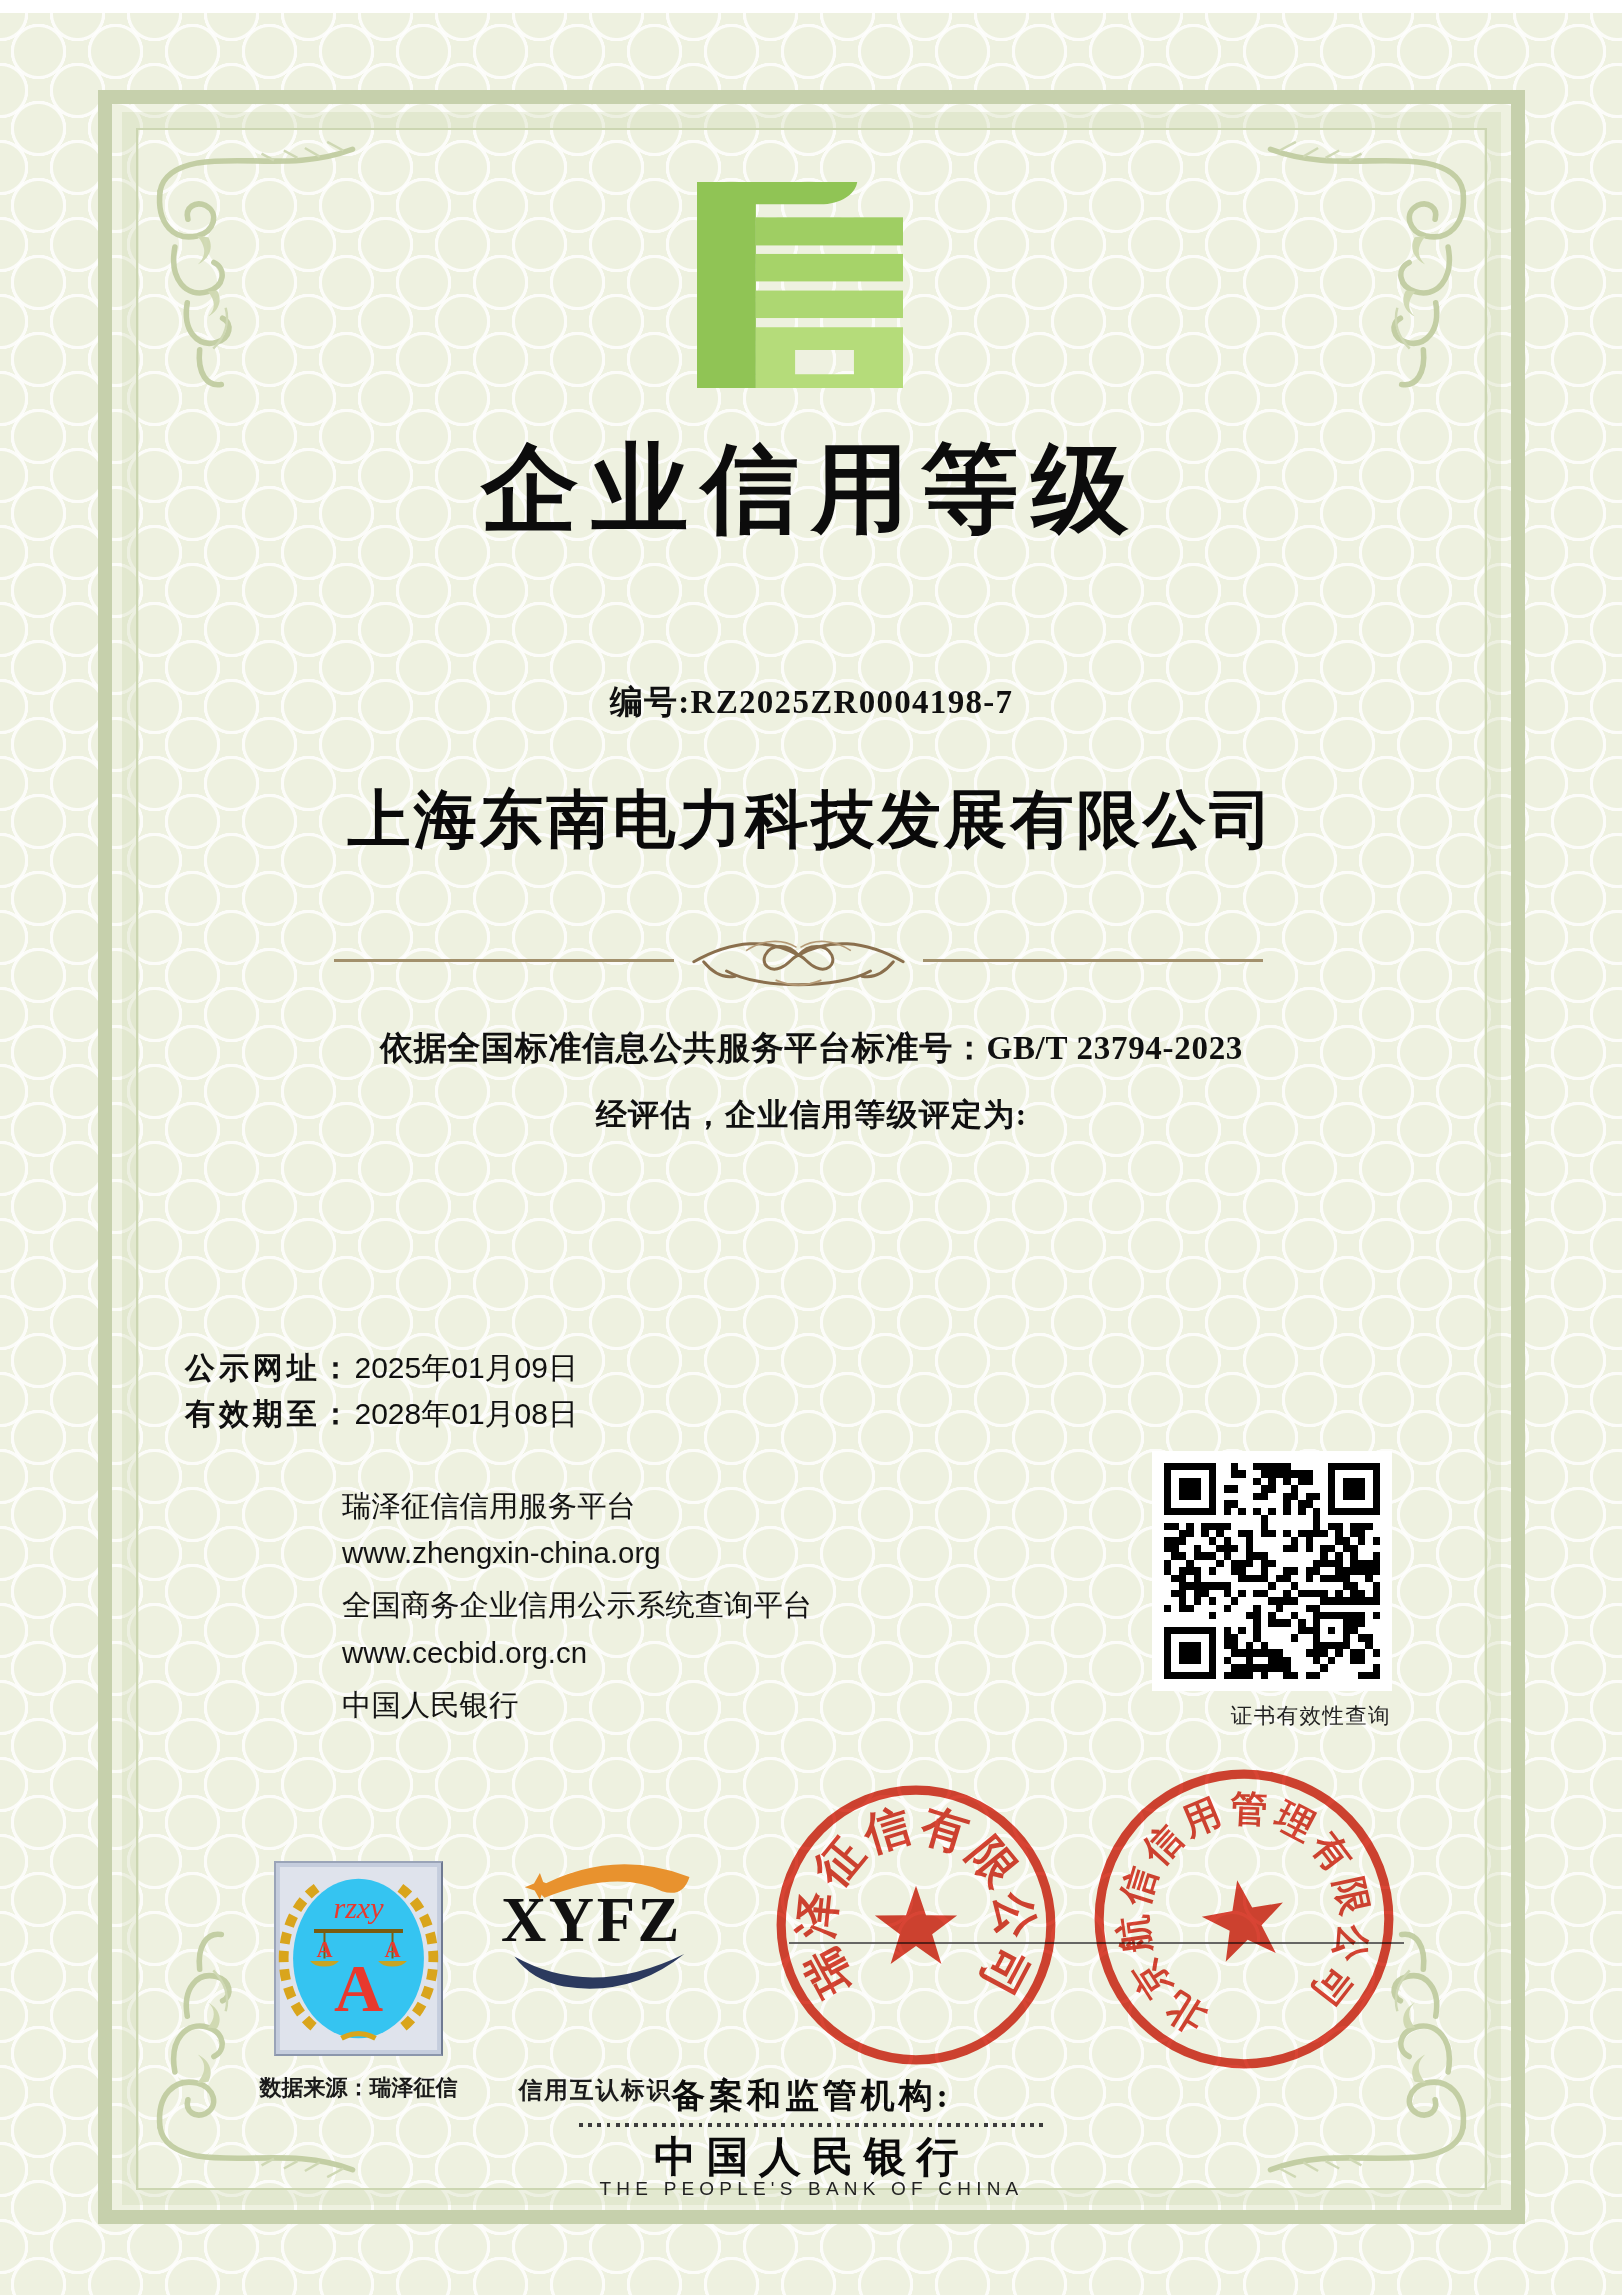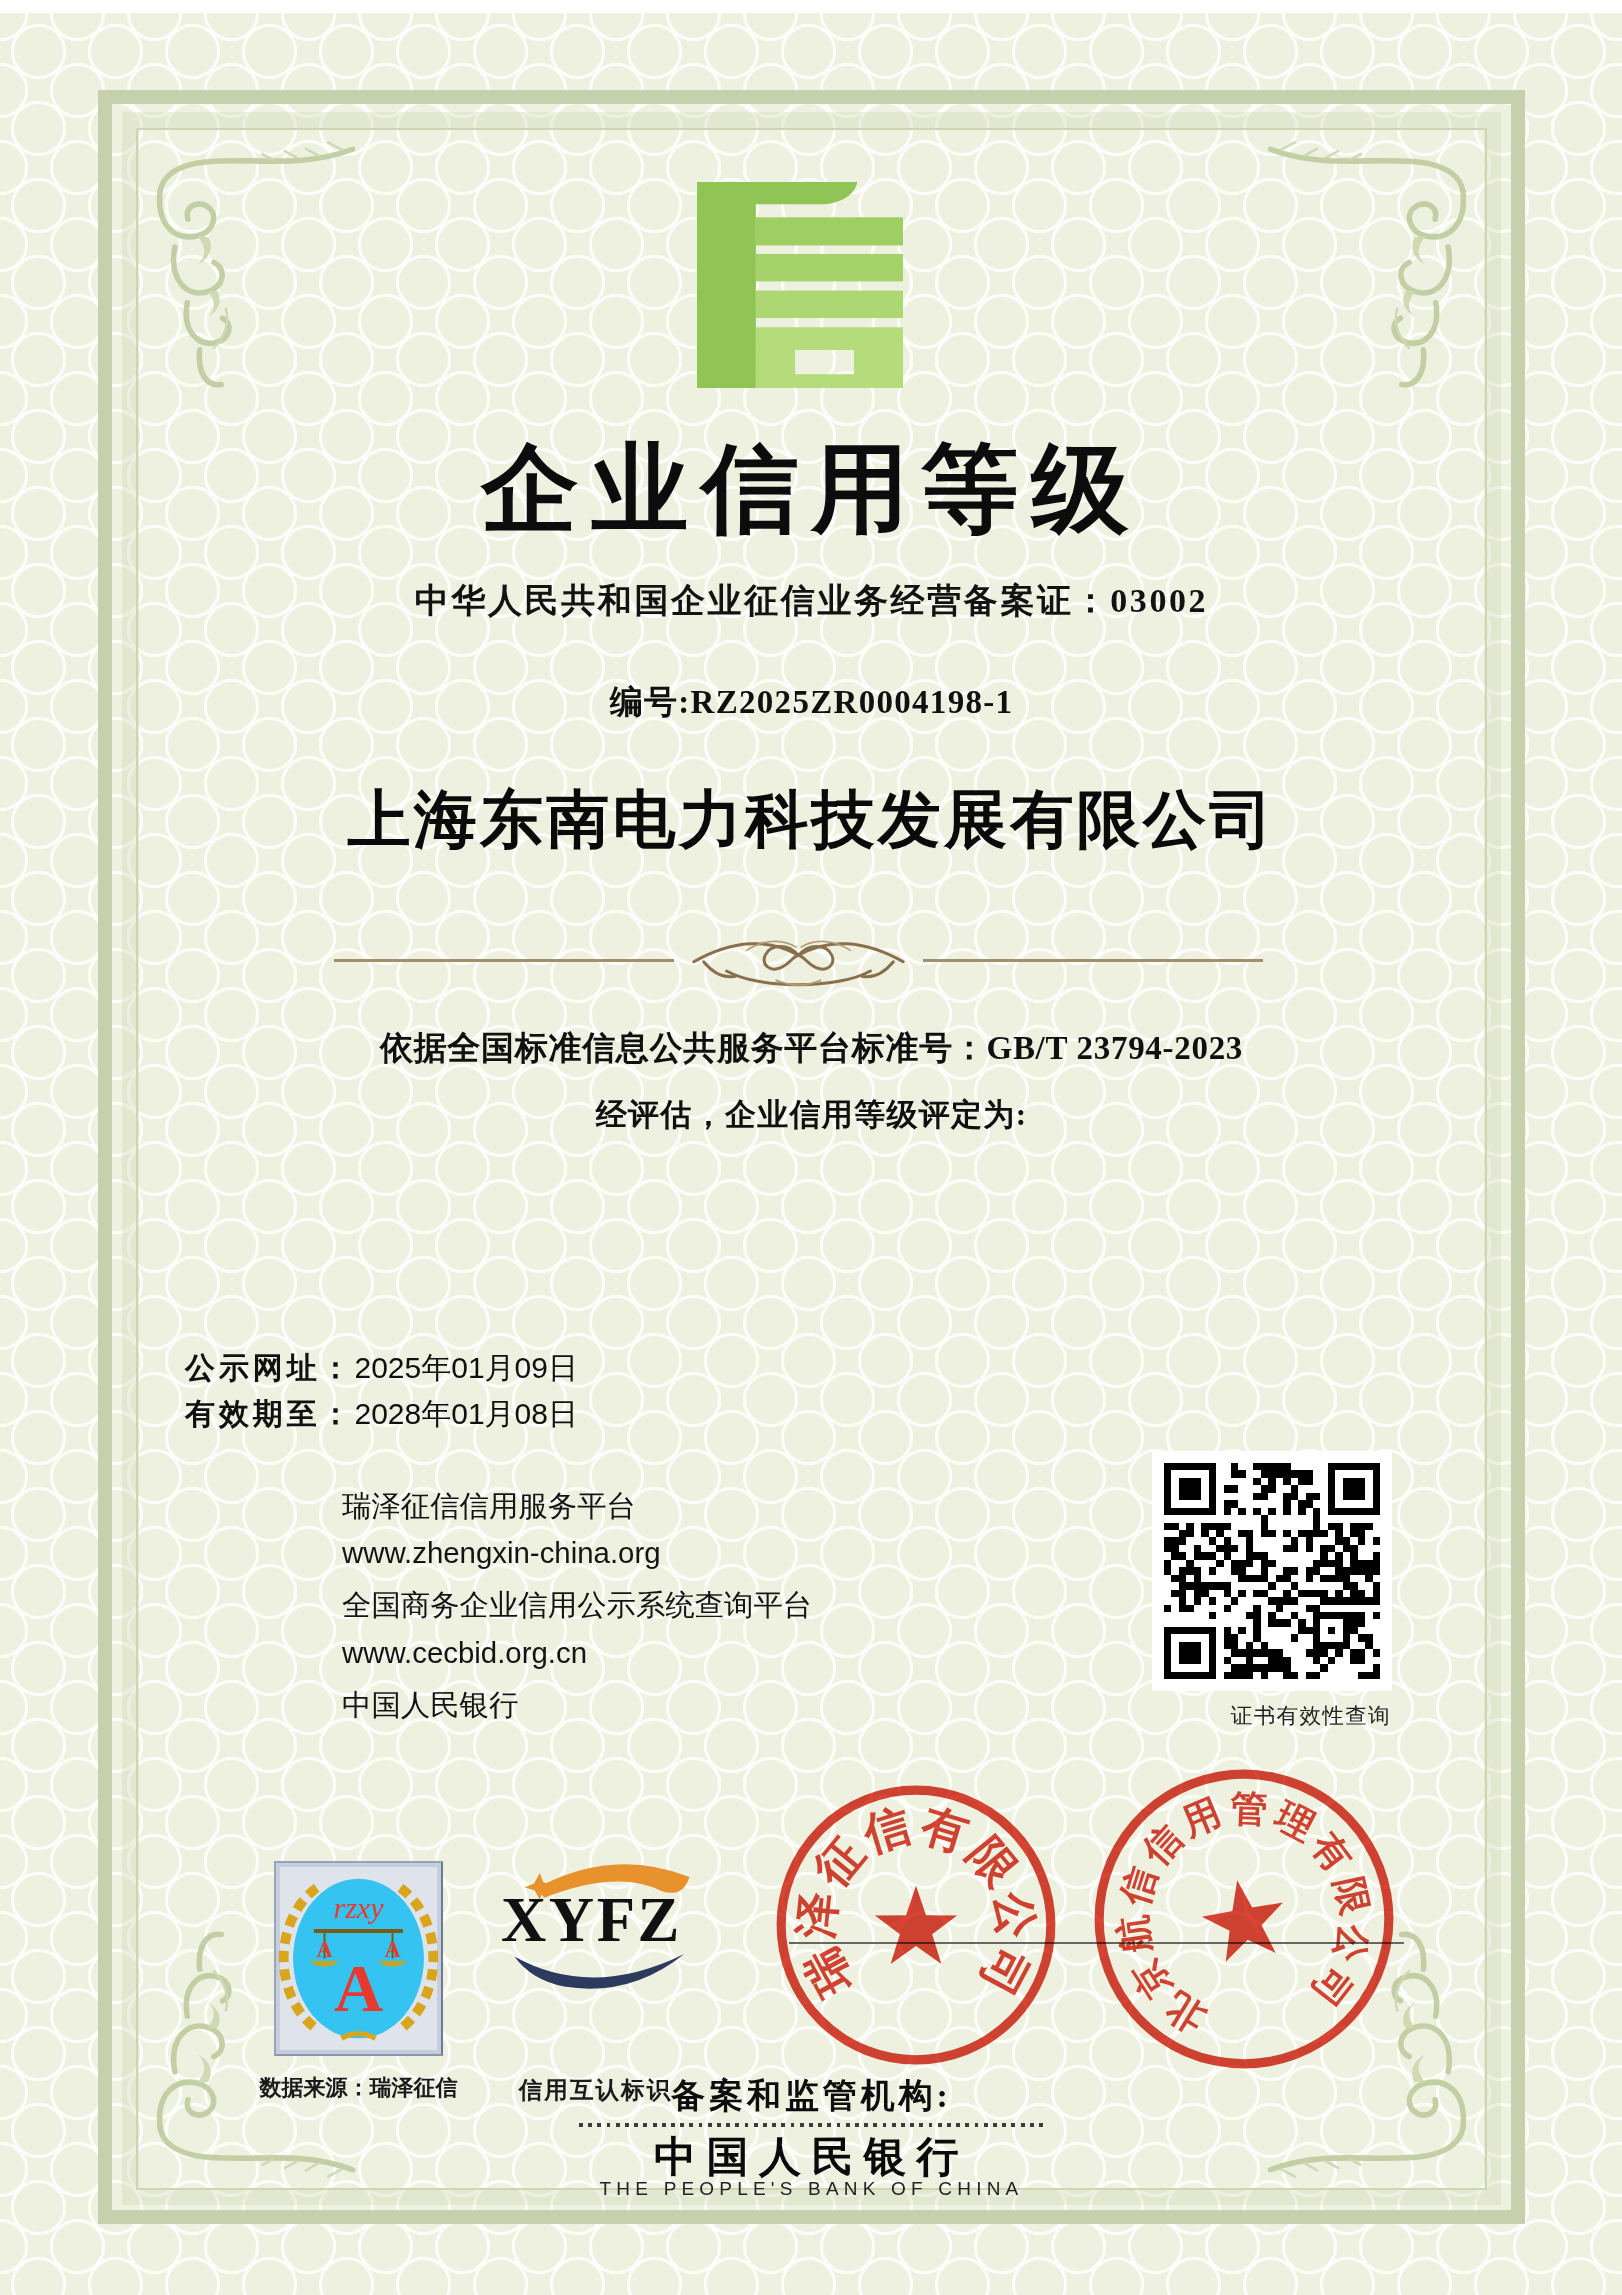--- a/index.html
+++ b/index.html
@@ -116,22 +116,21 @@
 
   <svg class="abs" style="left:697px;top:169px" width="206" height="206" viewBox="0 0 315 315">
     <path d="M0,0 L245,0 C243,15 226,32 194,34 L90,34 L90,315 L0,315 Z" fill="#90c455"></path>
     <rect x="90" y="54" width="225" height="43" fill="#9fce63"></rect>
     <rect x="90" y="110" width="225" height="42" fill="#a6d369"></rect>
     <rect x="90" y="166" width="225" height="42" fill="#add772"></rect>
     <path d="M90,222 L315,222 L315,315 L90,315 Z M150,257 L150,294 L240,294 L240,257 Z" fill="#b5dc7a" fill-rule="evenodd"></path>
   </svg>
 
   <div class="abs centered serif title">企业信用等级</div>
-  <div class="abs centered serif subtitle">中华人民共和国企业征信业务经营备案证：03002</div>
-  <div class="abs centered serif serial">编号:RZ2025ZR0004198-1</div>
+  <div class="abs centered serif serial">编号:RZ2025ZR0004198-7</div>
   <div class="abs centered serif company">上海东南电力科技发展有限公司</div>
 
   <div class="abs divider">
     <div class="bar l"></div>
     <svg width="229" height="79" viewBox="0 0 350 120">
       <g fill="none" stroke="#8a6f4d" stroke-width="4.5" stroke-linecap="round">
         <path d="M15,62 C75,28 130,26 175,52"></path>
         <path d="M335,62 C275,28 220,26 175,52"></path>
         <path d="M175,52 C160,34 132,34 124,52 C118,67 132,78 148,71 C162,65 166,54 175,52"></path>
         <path d="M175,52 C190,34 218,34 226,52 C232,67 218,78 202,71 C188,65 184,54 175,52"></path>

